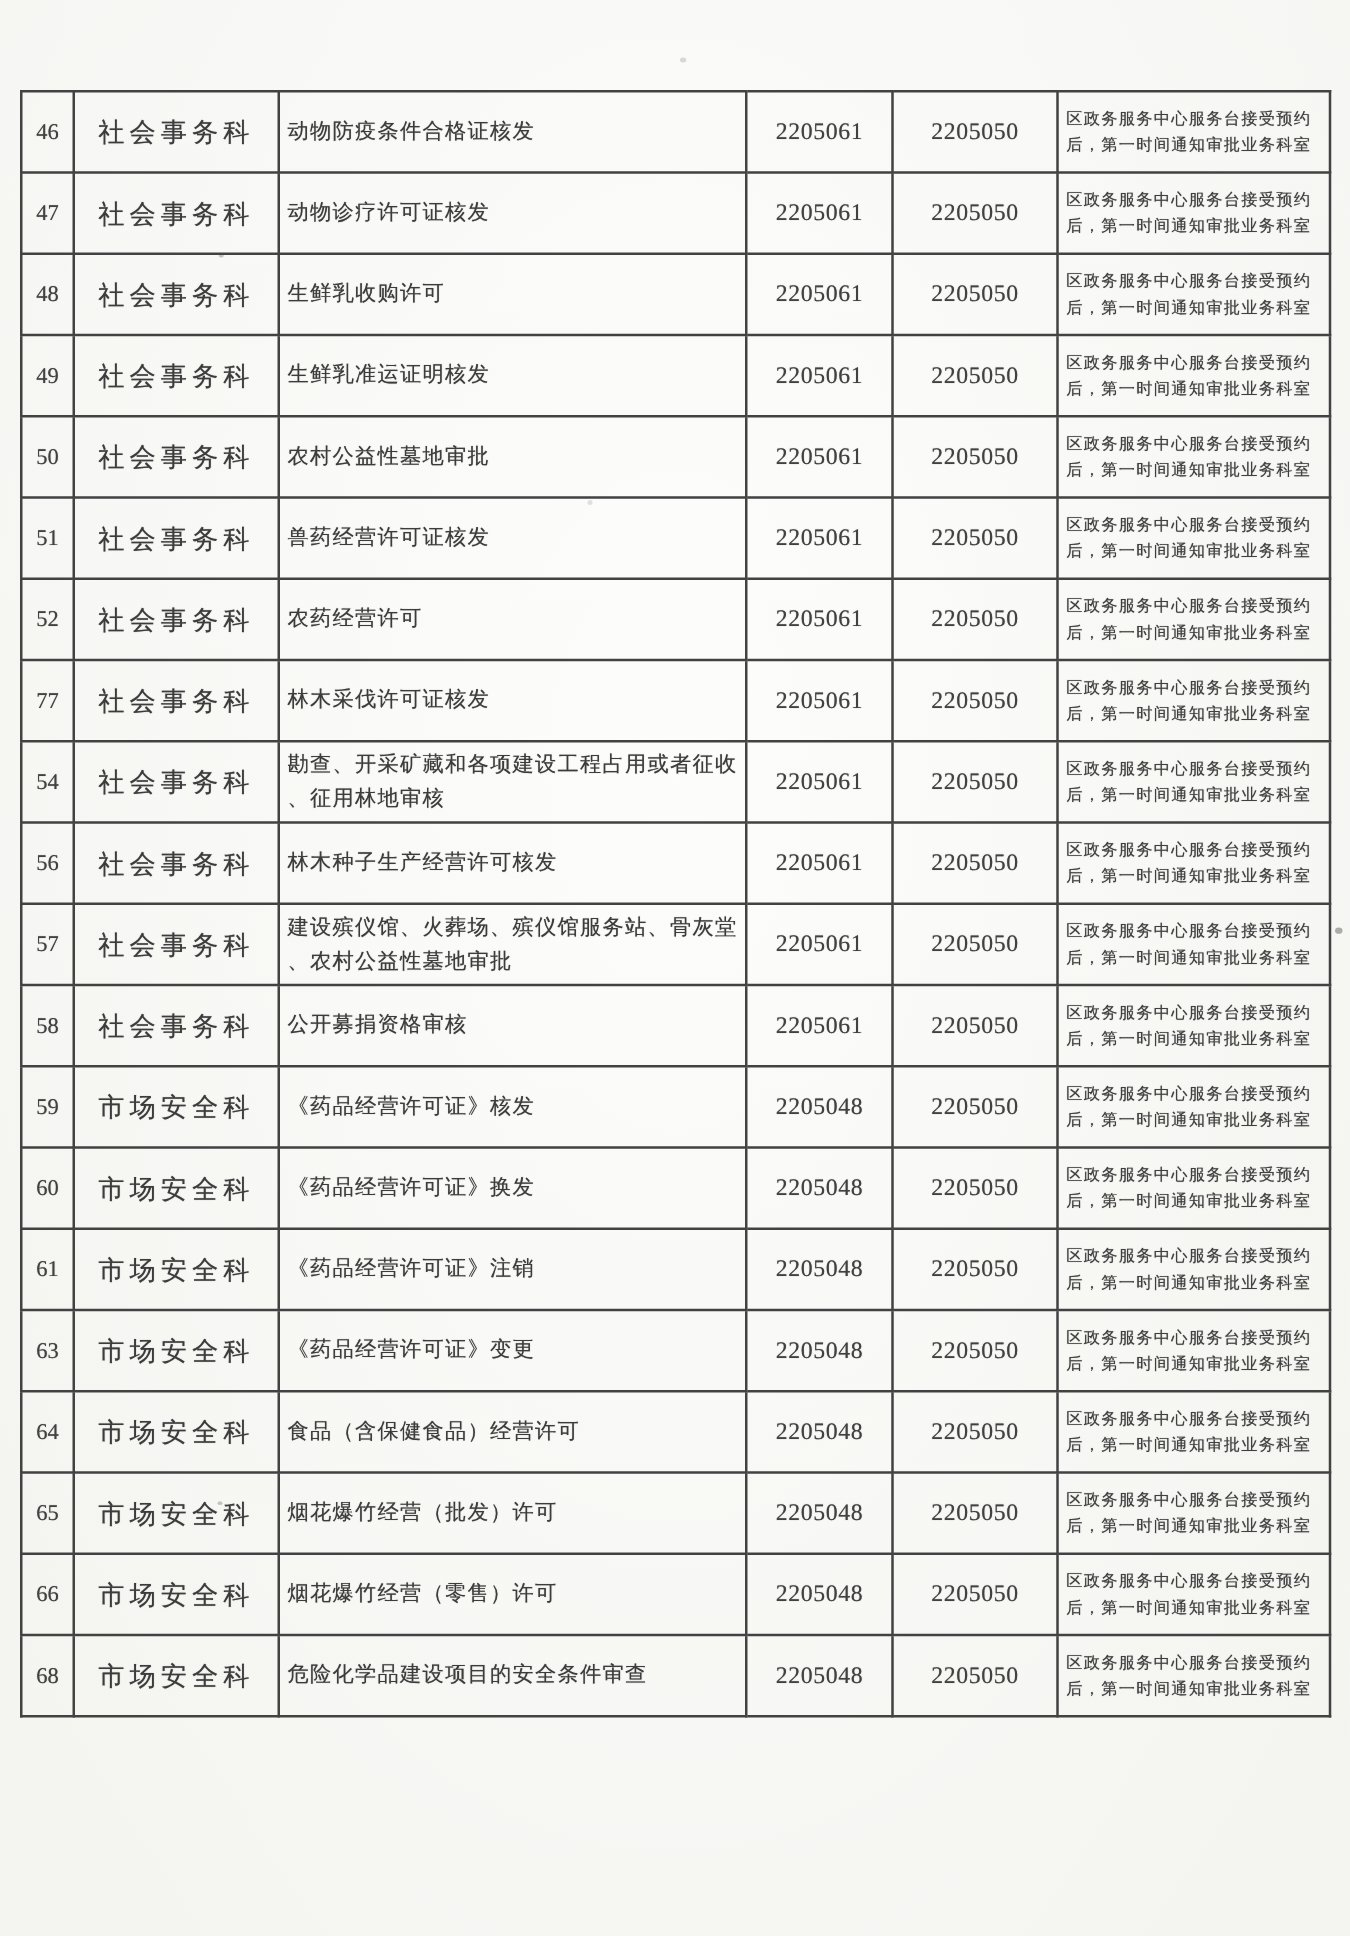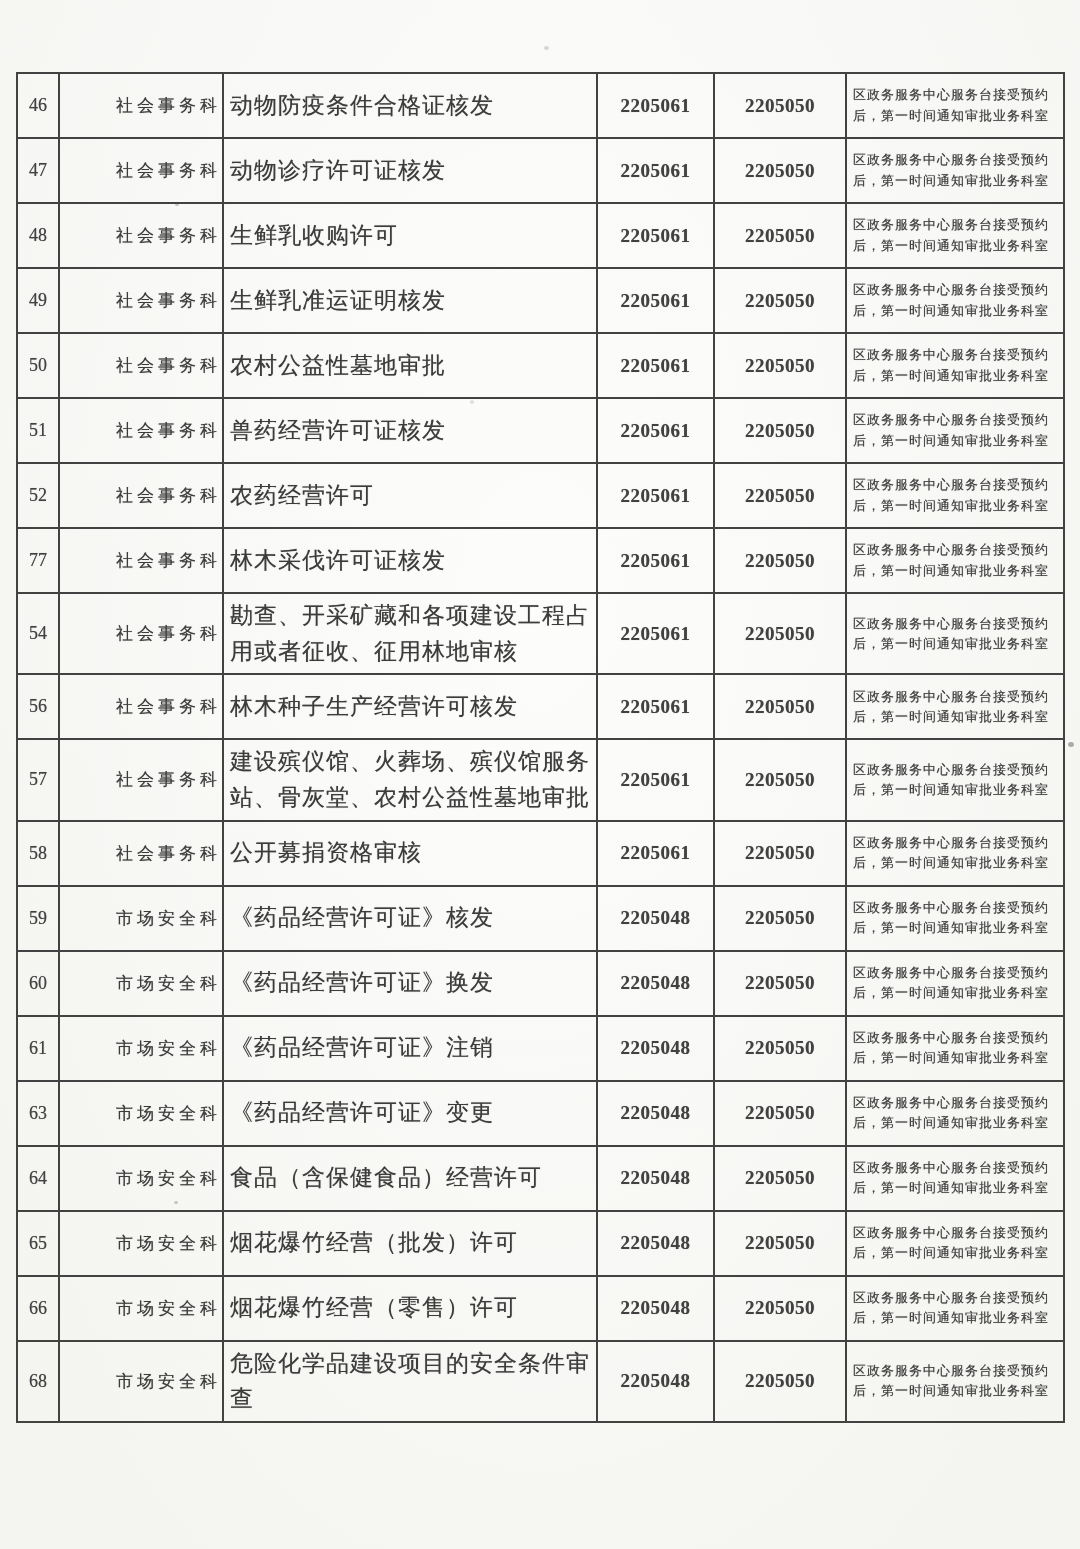--- a/index.html
+++ b/index.html
@@ -34,39 +34,38 @@
     height: 55px;
     overflow: hidden;
     text-shadow: 0 0 0.7px rgba(70,70,70,0.65);
   }
   td.seq {
     text-align: center;
     font-size: 18px;
     color: #414141;
   }
   td.dept {
-    text-align: right;
-    font-size: 17px;
+    text-align: center;
+    font-size: 21px;
     letter-spacing: 4px;
     border-radius: 32px;
   }
   td.item {
     text-align: left;
-    font-size: 23px;
+    font-size: 17px;
     letter-spacing: 1px;
     line-height: 1.55;
     padding: 4px 4px 4px 6px;
     line-break: anywhere;
   }
   td.phone {
     text-align: center;
     font-size: 19px;
     letter-spacing: 0.5px;
     color: #414141;
-    font-weight: bold;
   }
   td.note {
     font-size: 13px;
     letter-spacing: 1px;
     line-height: 1.55;
     padding: 2px 6px;
     line-break: anywhere;
     color: #404040;
     margin-top: 13px;
   }

